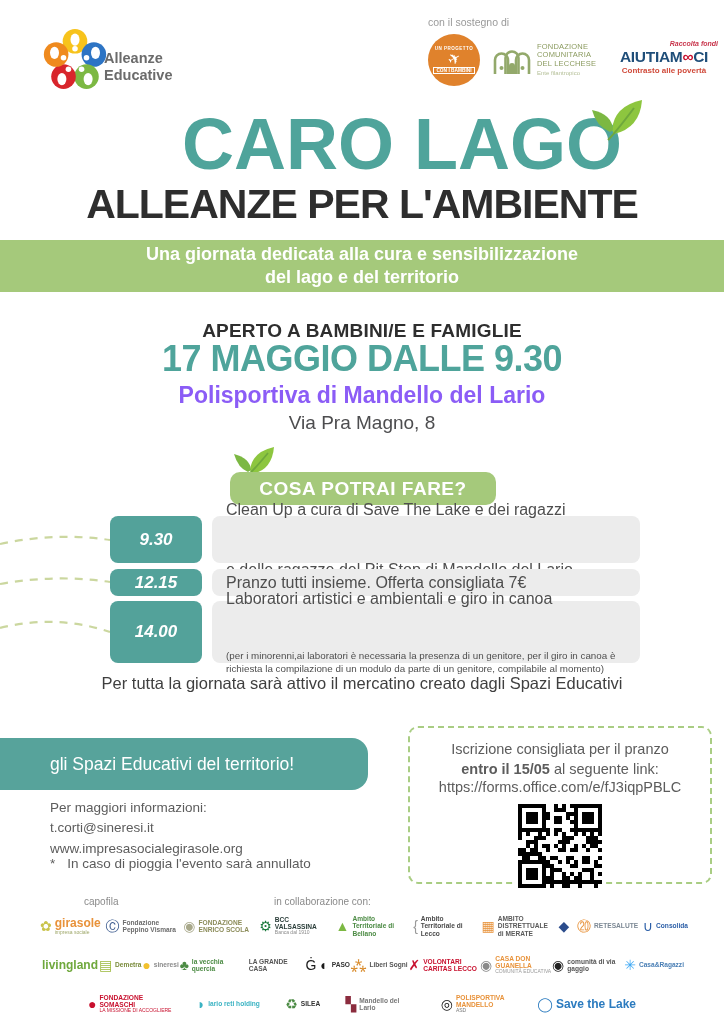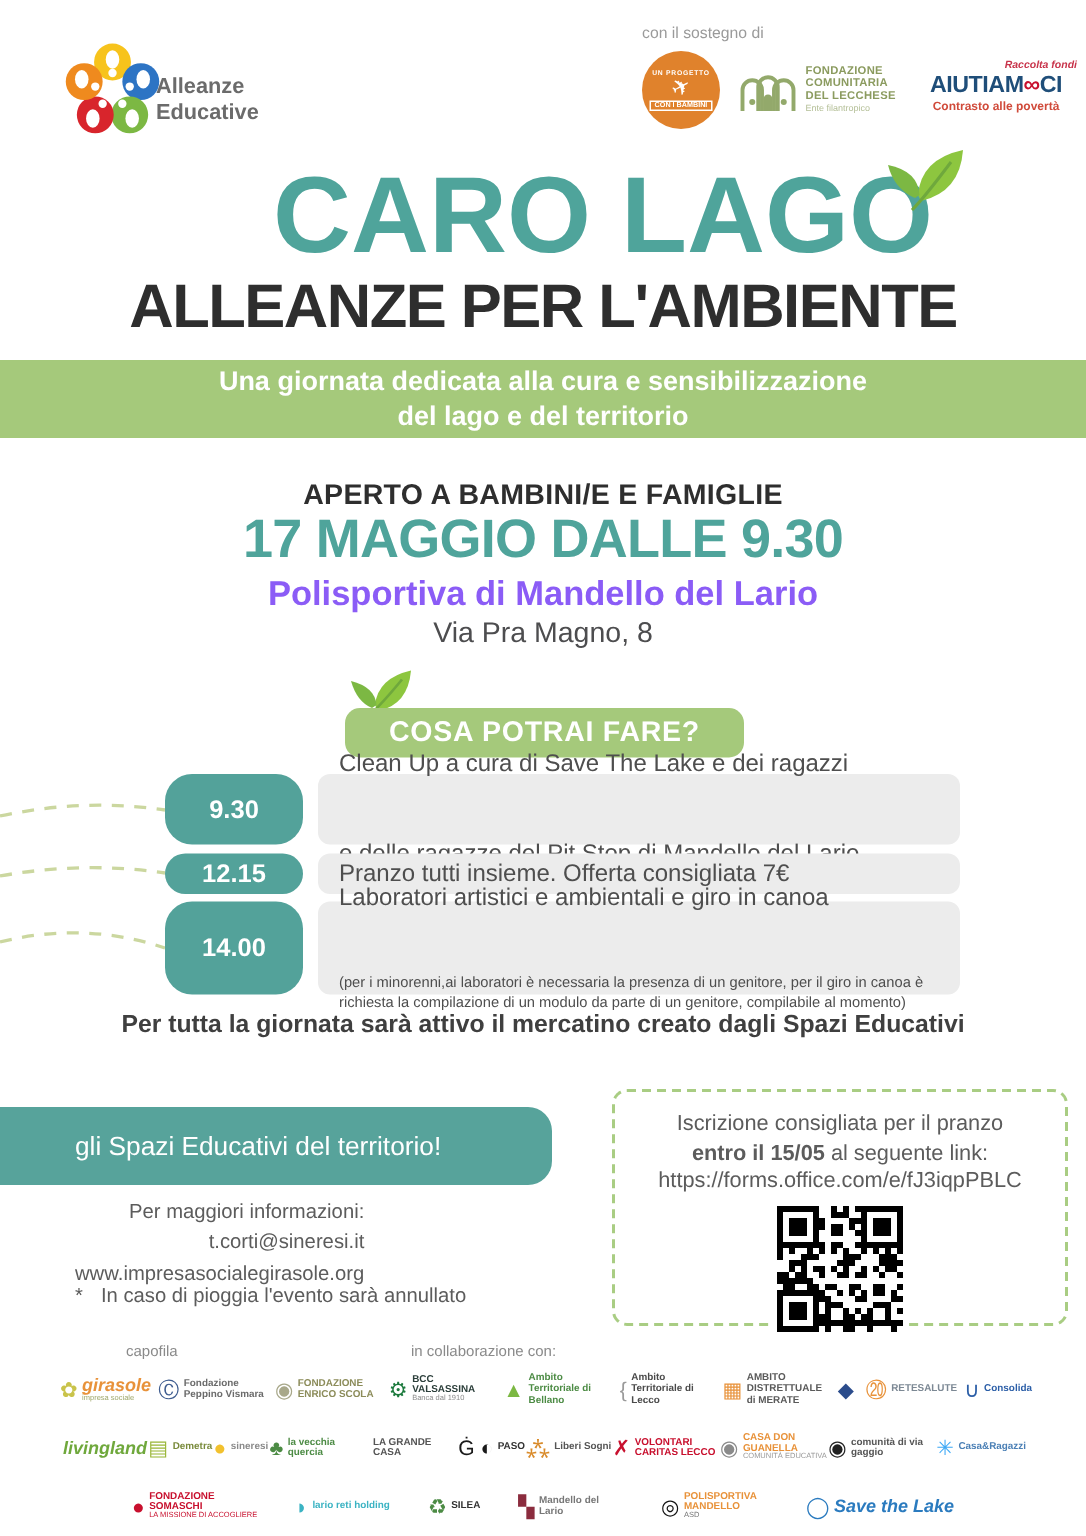--- a/index.html
+++ b/index.html
@@ -11,21 +11,21 @@
   
   .org-text{left:104px;top:50px;font-size:14.5px;font-weight:bold;color:#6b6b6b;line-height:1.2;}
   .support-label{left:428px;top:16px;font-size:10.5px;color:#9a9a9a;}
   .cib{left:428px;top:34px;width:52px;height:52px;border-radius:50%;background:#E0822C;
        display:flex;flex-direction:column;align-items:center;justify-content:center;color:#fff;}
   .cib-arc{font-size:4.5px;font-weight:bold;letter-spacing:.5px;}
   .cib-plane{font-size:15px;transform:rotate(-28deg);line-height:1;}
   .cib-label{font-size:4.8px;font-weight:bold;border:1px solid #fff;padding:0 2px;margin-top:1px;}
   .fcl{left:492px;top:42px;display:flex;align-items:center;gap:5px;}
   .fcl-text{display:flex;flex-direction:column;line-height:1.12;}
-  .fcl-line{font-size:7.5px;font-weight:bold;color:#8B9B5F;letter-spacing:.2px;}
+  .fcl-line{font-size:7.5px;font-weight:normal;color:#8B9B5F;letter-spacing:.2px;}
   .fcl-sub{font-size:6px;color:#B4BF97;margin-top:2px;}
   .aiut{left:610px;top:40px;width:108px;display:flex;flex-direction:column;align-items:center;line-height:1.15;}
   .aiut-script{align-self:flex-end;font-size:7px;color:#C8344B;font-style:italic;font-weight:bold;}
   .aiut-main{font-size:15.5px;font-weight:bold;color:#1F4E79;letter-spacing:-0.3px;}
   .aiut-main .inf{color:#C8102E;}
   .aiut-sub{font-size:8px;font-weight:bold;color:#D04A3A;}
 
   
   .title-main{top:108px;font-size:72px;font-weight:bold;color:#4FA49B;letter-spacing:0px;line-height:1;padding-left:40px;}
   .title-sub{top:184px;font-size:41px;font-weight:bold;color:#2E2E2E;letter-spacing:-1px;line-height:1;}
@@ -39,36 +39,36 @@
   .ev-venue{top:382px;font-size:23px;font-weight:bold;color:#8b5cf6;}
   .ev-addr{top:412px;font-size:19px;color:#4D4D4F;}
 
   .cta-leaf{left:226px;top:444px;}
   .cta{left:230px;top:472px;width:266px;height:33px;background:#A5C97B;border-radius:10px;
        color:#fff;font-size:19px;font-weight:bold;display:flex;align-items:center;justify-content:center;
        letter-spacing:.5px;}
 
   
   .sched-row{position:absolute;left:110px;width:530px;display:flex;}
-  .pill{width:92px;flex:0 0 92px;background:#53A29A;border-radius:18px;color:#fff;
-        font-size:17px;font-weight:bold;display:flex;align-items:center;justify-content:center;}
+  .pill{width:92px;flex:0 0 92px;background:#53A29A;border-radius:8px;color:#fff;
+        font-size:17px;font-weight:bold;display:flex;align-items:center;justify-content:center;font-style:italic;}
   .slot{margin-left:10px;flex:1;background:#ECECEC;border-radius:8px;padding:5px 14px;
         font-size:16px;color:#4E4E4E;line-height:1.25;display:flex;flex-direction:column;justify-content:center;gap:40px;}
   .slot .note{font-size:9.8px;line-height:1.3;margin-top:1px;}
   .row1{top:516px;height:47px;}
   .row2{top:569px;height:27px;}
   .row3{top:601px;height:62px;}
 
-  .market-note{top:674px;font-size:16.5px;color:#3F3F3F;font-weight:bold;}
+  .market-note{top:674px;font-size:16.5px;color:#3F3F3F;}
 
   
   .support-box{left:0;top:738px;width:368px;height:52px;background:#57A39B;border-radius:0 16px 16px 0;
                color:#fff;font-size:17.5px;line-height:1.3;display:flex;flex-direction:column;justify-content:center;
                padding-left:50px;box-sizing:border-box;}
-  .info{left:50px;top:798px;font-size:13.5px;color:#5C5C5C;line-height:1.5;display:flex;flex-direction:column;align-items:flex-end;}
+  .info{left:50px;top:798px;font-size:13.5px;color:#5C5C5C;line-height:1.5;display:flex;flex-direction:column;}
   .rain{left:50px;top:856px;font-size:13.5px;color:#5C5C5C;}
   .rain .star{margin-right:12px;}
 
   .reg-box{left:408px;top:726px;width:304px;height:158px;border:2px dashed #A9CD83;border-radius:10px;
            box-sizing:border-box;display:flex;flex-direction:column;align-items:center;padding-top:12px;}
   .reg-line{font-size:14.5px;color:#5C5C5C;line-height:1.35;text-align:center;}
   .reg-link{font-size:14.5px;color:#5C5C5C;}
   .qr{margin-top:7px;display:grid;grid-template-columns:repeat(21,4px);grid-auto-rows:4px;background:#fff;padding:2px;}
   .qr i{display:block;}
   .qr i.d{background:#000;}
@@ -78,21 +78,21 @@
   .capofila-label{left:84px;top:896px;}
   .collab-label{left:274px;top:896px;}
   .partner-row{position:absolute;display:flex;align-items:center;justify-content:space-between;}
   .prow1{left:40px;top:908px;width:648px;height:36px;}
   .prow2{left:42px;top:948px;width:642px;height:34px;}
   .prow3{left:88px;top:988px;width:548px;height:32px;}
   .partner{display:inline-flex;align-items:center;gap:3px;}
   .p-glyph{font-size:14px;line-height:1;}
   .p-text{display:flex;flex-direction:column;line-height:1.08;}
   .p-label{font-size:6.6px;font-weight:bold;max-width:56px;}
-  .p-label.script{font-size:12px;font-style:italic;max-width:none;}
+  .p-label.script{font-size:12px;max-width:none;}
   .p-sub{font-size:5px;}
 
   svg{display:block;}
 </style>
 </head>
 <body>
 
 <div class="poster">
 
   <svg class="abs" style="left:34px;top:20px;" width="82" height="82" viewBox="0 0 100 100">

